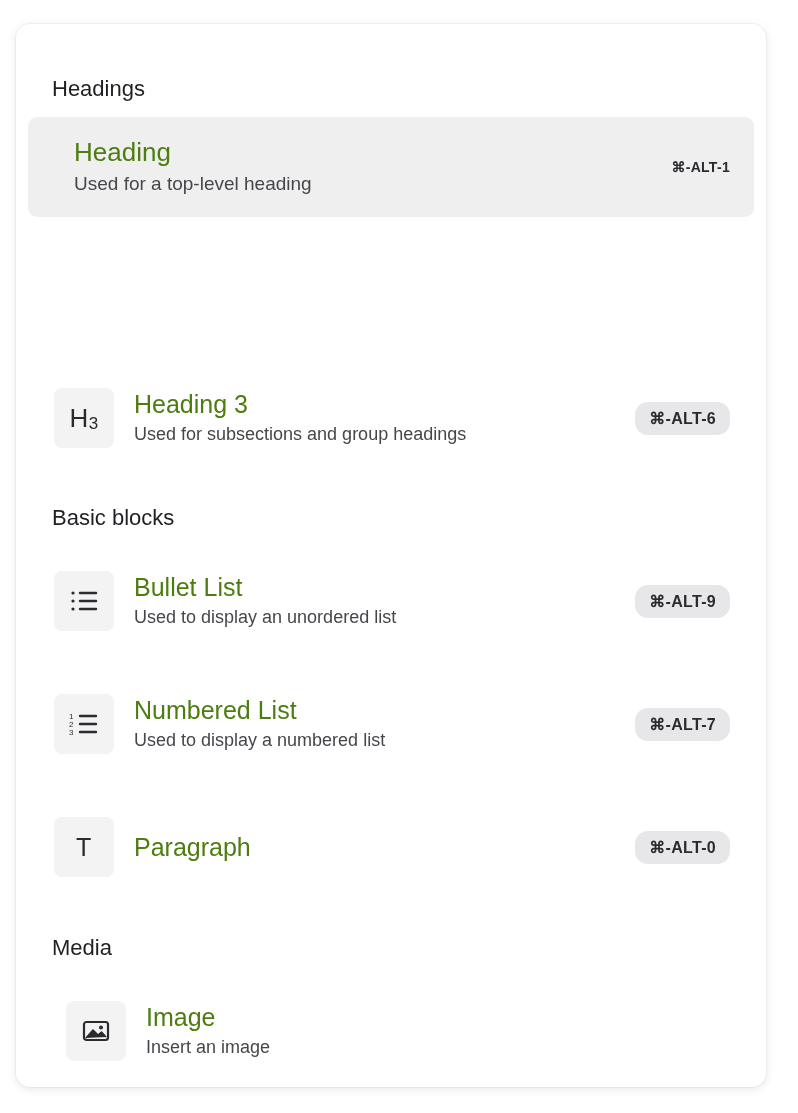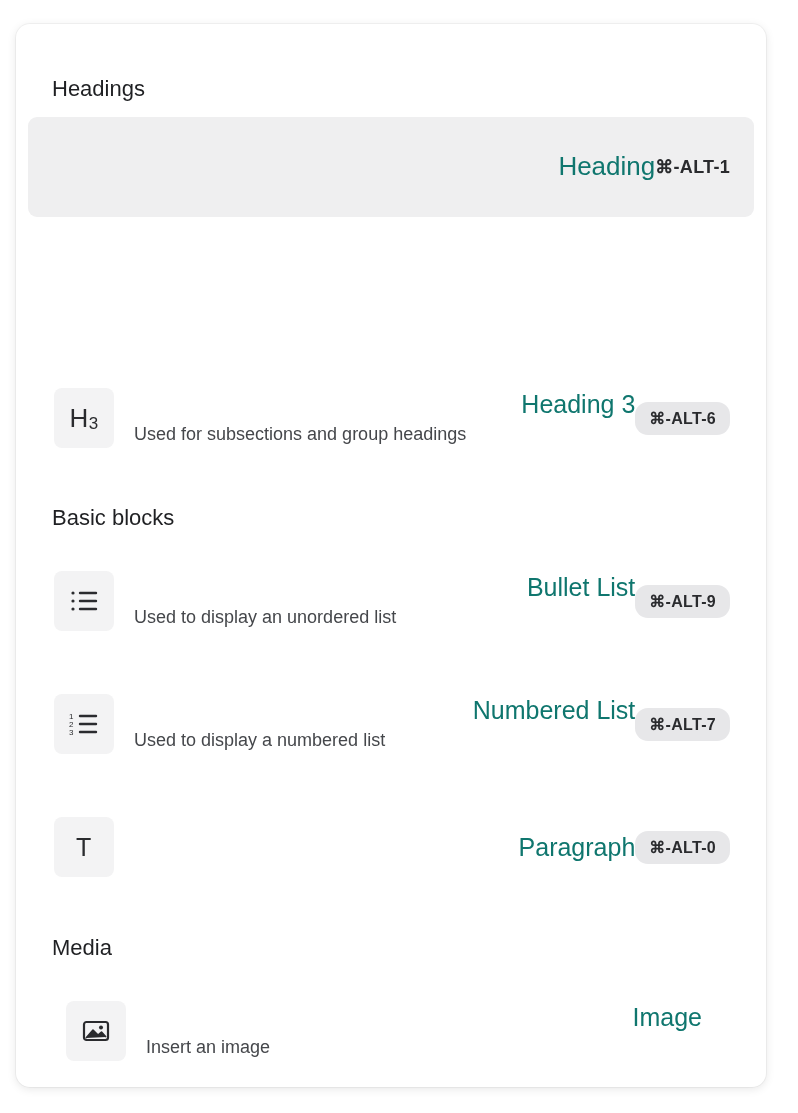--- a/index.html
+++ b/index.html
@@ -72,24 +72,23 @@
   .item.selected .heading-glyph .h { font-size: 30px; }
   .item.selected .heading-glyph .n { font-size: 19px; }
 
   .item-text {
     margin-left: 20px;
     flex: 1 1 auto;
     min-width: 0;
   }
   .item-title {
     font-size: 25px;
-    color: #0f766e;
+    color: #4d7c0f;
     line-height: 1.15;
     white-space: nowrap;
-    text-align: right;
   }
   .item.selected .item-title { font-size: 26px; }
   .item-desc {
     font-size: 18px;
     color: #45474b;
     margin-top: 5px;
     line-height: 1.2;
     white-space: nowrap;
   }
   .item.selected .item-desc { font-size: 19px; }
@@ -100,37 +99,38 @@
     font-weight: bold;
     color: #2a2b2e;
     background: #e7e7e9;
     border-radius: 13px;
     padding: 7px 14px;
     letter-spacing: 0.3px;
     white-space: nowrap;
   }
   .item.selected .shortcut {
     background: transparent;
-    font-size: 18px;
+    font-size: 14px;
     padding: 0;
     text-align: right;
   }
 
   svg { display: block; }
 </style>
 </head>
 <body>
 
 <div id="menu-panel">
 
   <div class="group-label" id="group-headings-label">Headings</div>
 
   <div class="item selected" style="top:93px;">
     <div class="item-text">
       <div class="item-title">Heading</div>
+      <div class="item-desc">Used for a top-level heading</div>
     </div>
     <div class="shortcut">⌘-ALT-1</div>
   </div>
 
 
   <div class="item" style="top:344px;">
     <div class="item-icon">
       <span class="heading-glyph"><span class="h">H</span><span class="n">3</span></span>
     </div>
     <div class="item-text">

